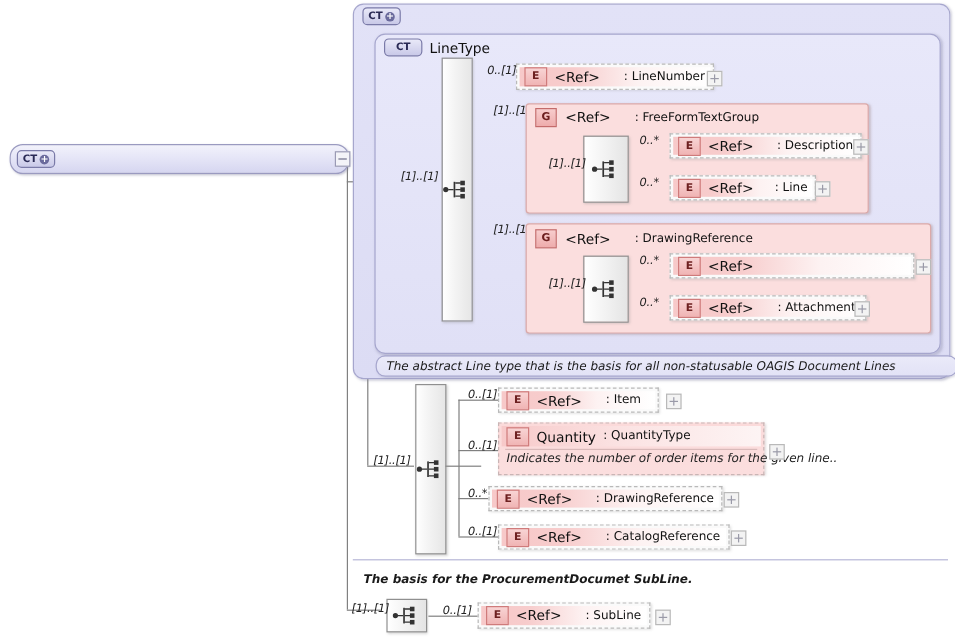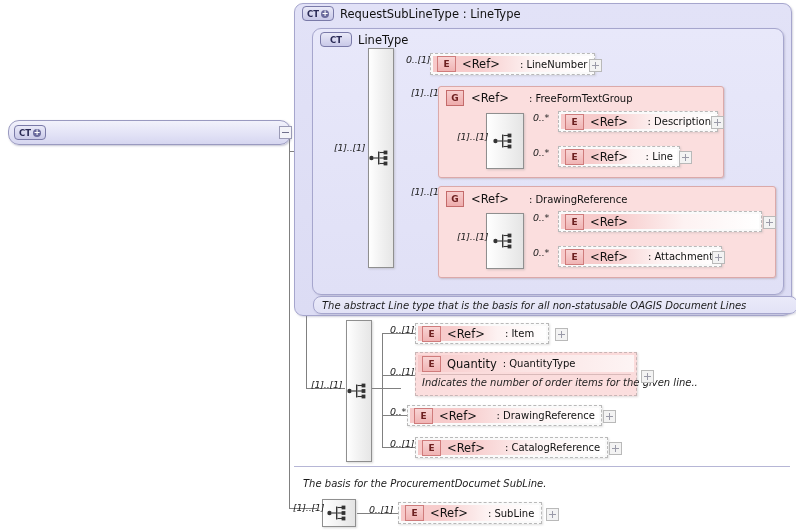--- a/index.html
+++ b/index.html
@@ -225,36 +225,35 @@
   <div class="ln lnh" style="left:382px;top:447px;width:38px;"></div>
 
   <div class="ln lnh" style="left:357px;top:513px;width:44px;"></div>
 
   <div class="panel panel-outer" style="left:294px;top:3px;width:496px;height:311px;"></div>
   <div class="panel-title" style="left:302px;top:6px;">
     <span class="badge-ct">
         <span>CT</span>
         <span class="plusglyph">+</span>
       </span>
-    <span>RequestSubLineType : LineType</span>
   </div>
 
   <div class="panel panel-inner" style="left:312px;top:28px;width:470px;height:265px;"></div>
   <div class="panel-title" style="left:320px;top:32px;">
     <span class="badge-ct">
         <span>CT</span>
       </span>
     <span>LineType</span>
   </div>
 
   <div class="annot" style="left:313px;top:296px;width:467px;height:16px;">
     <span>The abstract Line type that is the basis for all non-statusable OAGIS Document Lines</span>
   </div>
 
-  <div class="annot-plain" style="left:303px;top:478px;">The basis for the ProcurementDocumet SubLine.</div>
+  <div class="annot-plain" style="left:303px;top:478px;font-weight:bold;">The basis for the ProcurementDocumet SubLine.</div>
   <div class="abs" style="left:294px;top:466px;width:496px;height:1px;background:#b6b6d6;"></div>
 
   <div class="rootbox" style="left:8px;top:120px;width:268px;height:23px;">
     <span class="badge-ct">
         <span>CT</span>
         <span class="plusglyph">+</span>
       </span>
   </div>
   <div class="minusbox" style="left:279px;top:126px;"></div>
 

